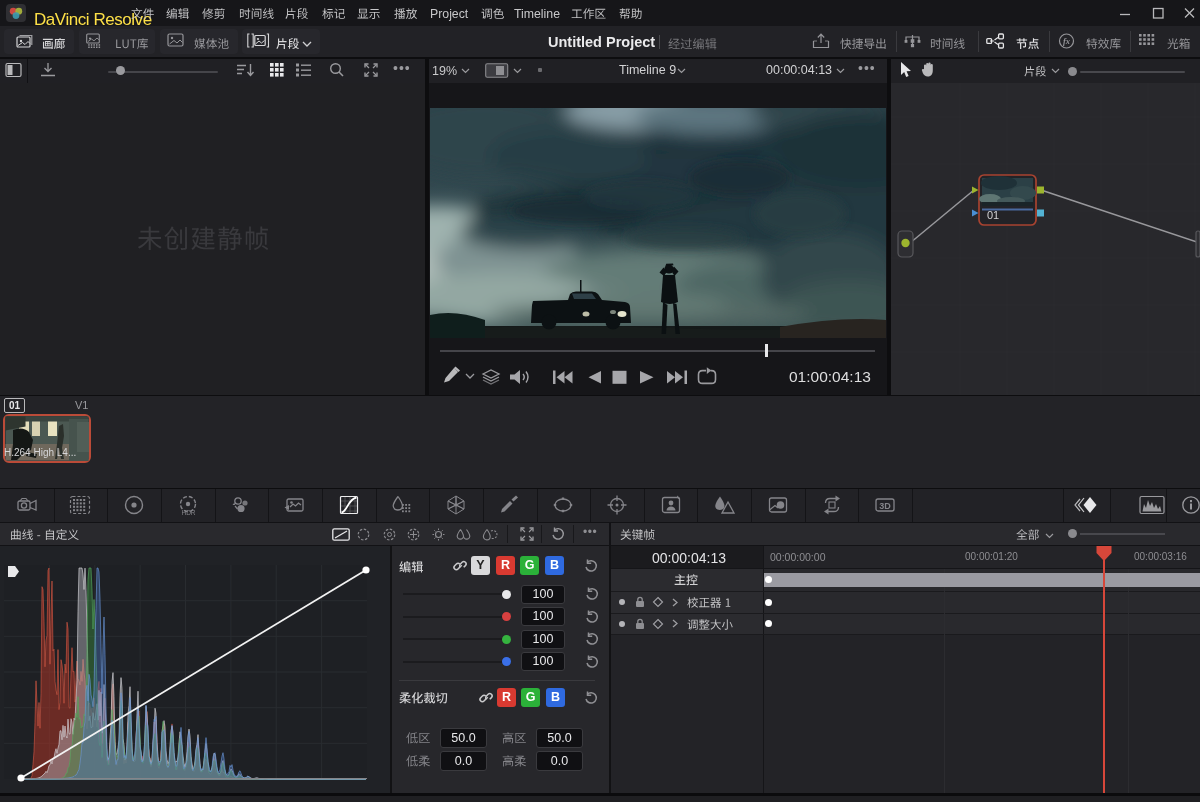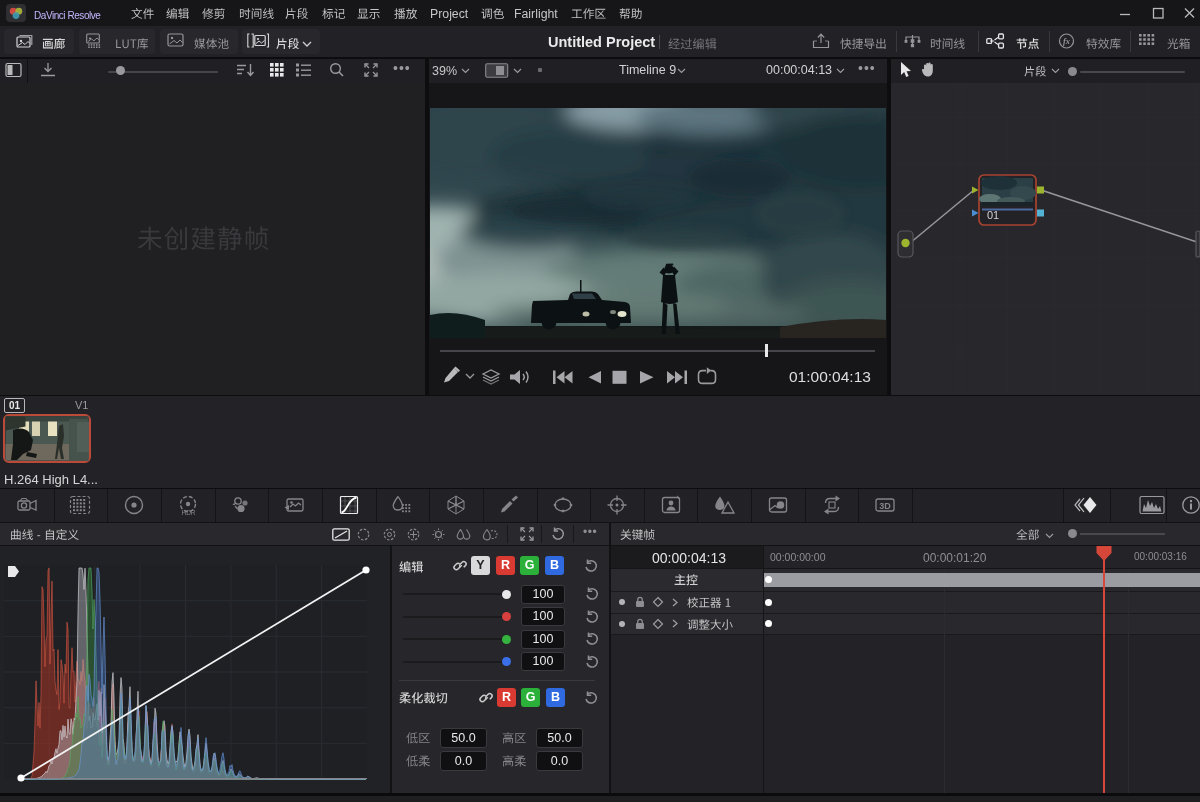--- a/index.html
+++ b/index.html
@@ -31,21 +31,21 @@
 <div class="a" style="left:609px;top:546px;width:2px;height:247px;background:#121214"></div>
 <div class="a" style="left:611px;top:546px;width:589px;height:247px;background:#232327"></div>
 <div class="a" style="left:0;top:793px;width:1200px;height:3px;background:#0b0b0d"></div>
 <div class="a" style="left:0;top:796px;width:1200px;height:6px;background:#1f1f22"></div>
 <svg class="ic" style="left:6px;top:4px" width="20" height="18" viewBox="0 0 20 18">
 <rect x="0" y="0" width="20" height="18" rx="4" fill="#2f2f33"></rect>
 <circle cx="7.2" cy="7.2" r="3.4" fill="#cf4a41"></circle>
 <circle cx="12.8" cy="7.2" r="3.4" fill="#a9b33c" fill-opacity="0.95"></circle>
 <circle cx="10" cy="11.6" r="3.4" fill="#3e9db0" fill-opacity="0.9"></circle>
 </svg>
-<div class="lbl" style="left:34px;top:10px;font-size:10px;color:#c4b5fd;letter-spacing:-0.45px">DaVinci Resolve</div>
+<div class="lbl" style="left:34px;top:10px;font-size:17px;color:#fde047;letter-spacing:-0.45px">DaVinci Resolve</div>
 <svg class="ct" style="left:131.0px;top:7.2px" width="23.4" height="14.6">
     <g fill="#c7c7c9" transform="translate(0,11.00) scale(0.011700,-0.011700)">
       <path transform="translate(0,0)" d="M423 823C453 774 485 707 497 666L580 693C566 734 531 799 501 847ZM50 664V590H206C265 438 344 307 447 200C337 108 202 40 36 -7C51 -25 75 -60 83 -78C250 -24 389 48 502 146C615 46 751 -28 915 -73C928 -52 950 -20 967 -4C807 36 671 107 560 201C661 304 738 432 796 590H954V664ZM504 253C410 348 336 462 284 590H711C661 455 592 344 504 253Z"></path>
       <path transform="translate(1000,0)" d="M317 341V268H604V-80H679V268H953V341H679V562H909V635H679V828H604V635H470C483 680 494 728 504 775L432 790C409 659 367 530 309 447C327 438 359 420 373 409C400 451 425 504 446 562H604V341ZM268 836C214 685 126 535 32 437C45 420 67 381 75 363C107 397 137 437 167 480V-78H239V597C277 667 311 741 339 815Z"></path>
     </g>
   </svg>
 <svg class="ct" style="left:166.0px;top:7.2px" width="23.4" height="14.6">
     <g fill="#c7c7c9" transform="translate(0,11.00) scale(0.011700,-0.011700)">
       <path transform="translate(0,0)" d="M40 54 58 -15C140 18 245 61 346 103L332 163C223 121 114 79 40 54ZM61 423C75 430 98 435 205 450C167 386 132 335 116 316C87 278 66 252 45 248C53 230 64 196 68 182C87 194 118 204 339 255C336 271 333 298 334 317L167 282C238 374 307 486 364 597L303 632C286 593 265 554 245 517L133 505C190 593 246 706 287 815L215 840C179 719 112 587 91 554C71 520 55 496 38 491C46 473 57 438 61 423ZM624 350V202H541V350ZM675 350H746V202H675ZM481 412V-72H541V143H624V-47H675V143H746V-46H797V143H871V-7C871 -14 868 -16 861 -17C854 -17 836 -17 814 -16C822 -32 829 -56 831 -73C867 -73 890 -71 908 -62C926 -52 930 -35 930 -8V413L871 412ZM797 350H871V202H797ZM605 826C621 798 637 762 648 732H414V515C414 361 405 139 314 -21C329 -28 360 -50 372 -63C465 99 482 335 483 498H920V732H729C717 765 697 811 675 846ZM483 668H850V561H483Z"></path>
       <path transform="translate(1000,0)" d="M551 751H819V650H551ZM482 808V594H892V808ZM81 332C89 340 119 346 153 346H244V202L40 167L56 94L244 132V-76H313V146L427 169L423 234L313 214V346H405V414H313V568H244V414H148C176 483 204 565 228 650H412V722H247C255 756 263 791 269 825L196 840C191 801 183 761 174 722H47V650H157C136 570 115 504 105 479C88 435 75 403 58 398C66 380 77 346 81 332ZM815 472V386H560V472ZM400 76 412 8 815 40V-80H885V46L959 52L960 115L885 110V472H953V535H423V472H491V82ZM815 329V242H560V329ZM815 185V105L560 86V185Z"></path>
@@ -101,21 +101,21 @@
       <path transform="translate(2000,0)" d="M927 786H97V-50H952V22H171V713H927ZM259 585C337 521 424 445 505 369C420 283 324 207 226 149C244 136 273 107 286 92C380 154 472 231 558 319C645 236 722 155 772 92L833 147C779 210 698 291 609 374C681 455 747 544 802 637L731 665C683 580 623 498 555 422C474 496 389 568 313 629Z"></path>
     </g>
   </svg>
 <svg class="ct" style="left:619.0px;top:7.2px" width="23.4" height="14.6">
     <g fill="#c7c7c9" transform="translate(0,11.00) scale(0.011700,-0.011700)">
       <path transform="translate(0,0)" d="M274 840V761H66V700H274V627H87V568H274V544C274 528 272 510 266 490H50V429H237C206 384 154 340 69 311C86 297 110 273 122 257C231 300 291 366 322 429H540V490H344C348 510 350 528 350 544V568H513V627H350V700H534V761H350V840ZM584 798V303H656V733H827C800 690 767 640 734 596C822 547 855 502 855 466C855 445 848 431 830 423C818 419 803 416 788 415C759 413 723 414 680 418C692 401 702 374 704 355C743 351 786 352 820 355C840 357 863 363 880 371C913 389 930 417 929 461C929 506 900 554 814 607C856 657 900 718 938 770L886 801L873 798ZM150 262V-26H226V194H458V-78H536V194H789V58C789 45 785 41 768 40C752 40 693 40 629 41C639 23 651 -4 655 -24C739 -24 792 -24 824 -13C856 -2 866 19 866 56V262H536V341H458V262Z"></path>
       <path transform="translate(1000,0)" d="M633 840C633 763 633 686 631 613H466V542H628C614 300 563 93 371 -26C389 -39 414 -64 426 -82C630 52 685 279 700 542H856C847 176 837 42 811 11C802 -1 791 -4 773 -4C752 -4 700 -3 643 1C656 -19 664 -50 666 -71C719 -74 773 -75 804 -72C836 -69 857 -60 876 -33C909 10 919 153 929 576C929 585 929 613 929 613H703C706 687 706 763 706 840ZM34 95 48 18C168 46 336 85 494 122L488 190L433 178V791H106V109ZM174 123V295H362V162ZM174 509H362V362H174ZM174 576V723H362V576Z"></path>
     </g>
   </svg>
 <div class="lbl" style="left:430px;top:7px;font-size:12.3px;color:#c7c7c9">Project</div>
-<div class="lbl" style="left:514px;top:7px;font-size:12.3px;color:#c7c7c9">Fairlight</div>
+<div class="lbl" style="left:514px;top:7px;font-size:12.3px;color:#c7c7c9">Timeline</div>
 <svg class="ic" style="left:1110px;top:6px" width="90" height="14" viewBox="0 0 90 14">
 <g stroke="#b9b9bb" stroke-width="1.3" fill="none">
 <path d="M10 8.5H20"></path>
 <rect x="43.5" y="2.5" width="9.5" height="9.5"></rect>
 <path d="M75 2.5 L84 11.5 M84 2.5 L75 11.5"></path>
 </g>
   </svg>
 <div class="a" style="left:4px;top:29px;width:70px;height:25px;background:#27272c;border-radius:4px"></div>
 <div class="a" style="left:79px;top:29px;width:76px;height:25px;background:#27272c;border-radius:4px"></div>
 <div class="a" style="left:160px;top:29px;width:78px;height:25px;background:#27272c;border-radius:4px"></div>
@@ -334,21 +334,21 @@
 <circle cx="6.5" cy="6.5" r="4.8" fill="none" stroke="#9a9a9e" stroke-width="1.4"></circle>
 <path d="M10 10 L14 14" stroke="#9a9a9e" stroke-width="1.6"></path>
   </svg>
 <svg class="ic" style="left:364px;top:63px" width="14" height="14" viewBox="0 0 14 14">
 <g stroke="#9a9a9e" fill="none" stroke-width="1.4">
 <path d="M1 4.5 V1 H4.5 M9.5 1 H13 V4.5 M13 9.5 V13 H9.5 M4.5 13 H1 V9.5"></path>
 <path d="M1.5 1.5 L5 5 M12.5 1.5 L9 5 M12.5 12.5 L9 9 M1.5 12.5 L5 9" stroke-width="1.2"></path>
     </g>
   </svg>
 <div class="lbl" style="left:393px;top:60px;font-size:14px;color:#9a9a9e;letter-spacing:1px">•••</div>
-<div class="lbl" style="left:432px;top:64px;font-size:12.5px;color:#c9c9cb">39%</div>
+<div class="lbl" style="left:432px;top:64px;font-size:12.5px;color:#c9c9cb">19%</div>
 <svg class="ic" style="left:461px;top:68px" width="9" height="6" viewBox="0 0 9 6">
 <path d="M1 1 L4.5 4.5 L8 1" stroke="#9a9a9e" stroke-width="1.2" fill="none"></path>
   </svg>
 <svg class="ic" style="left:485px;top:63px" width="24" height="15" viewBox="0 0 24 15">
 <rect x="0.7" y="0.7" width="22" height="13.6" rx="1.5" fill="#3c3c41" stroke="#8a8a8e" stroke-width="1.1"></rect>
 <rect x="11" y="3" width="8" height="9" fill="#8f8f93"></rect>
   </svg>
 <svg class="ic" style="left:513px;top:68px" width="9" height="6" viewBox="0 0 9 6">
 <path d="M1 1 L4.5 4.5 L8 1" stroke="#9a9a9e" stroke-width="1.2" fill="none"></path>
   </svg>
@@ -542,21 +542,21 @@
 <rect x="45" y="6" width="9" height="16" fill="#e8e2c0"></rect>
 <rect x="2.5" y="2.5" width="83" height="5" fill="#3a443f"></rect>
 <path d="M2.5 2.5 h20 v10 l-20 4 Z" fill="#2e352f"></path>
 <path d="M10 16 Q20 12 26 18 L30 26 L28 36 L20 40 L14 46 L8 46 L10 30 Z" fill="#141715"></path>
 <path d="M24 38 L34 40 L33 44 L23 42 Z" fill="#141715"></path>
 <path d="M56 12 L60 10 L61 22 L59 34 L61 45 L58 45 L56 34 L54 45 L52 45 L54 30 Z" fill="#2a2f2a"></path>
 <rect x="66" y="5" width="19.5" height="42" fill="#46534d"></rect>
 <rect x="74" y="8" width="12" height="30" fill="#515e57"></rect>
 </g>
 </svg>
-<div class="lbl" style="left:4px;top:472px;font-size:13px;color:#d6d6d8">H.264 High L4...</div>
+<div class="lbl" style="left:4px;top:447px;font-size:10px;color:#d6d6d8">H.264 High L4...</div>
 <div class="a" style="left:53.6px;top:489px;width:1px;height:33px;background:#141417"></div>
 <div class="a" style="left:107.3px;top:489px;width:1px;height:33px;background:#141417"></div>
 <div class="a" style="left:160.9px;top:489px;width:1px;height:33px;background:#141417"></div>
 <div class="a" style="left:214.6px;top:489px;width:1px;height:33px;background:#141417"></div>
 <div class="a" style="left:268.2px;top:489px;width:1px;height:33px;background:#141417"></div>
 <div class="a" style="left:321.9px;top:489px;width:1px;height:33px;background:#141417"></div>
 <div class="a" style="left:375.6px;top:489px;width:1px;height:33px;background:#141417"></div>
 <div class="a" style="left:429.2px;top:489px;width:1px;height:33px;background:#141417"></div>
 <div class="a" style="left:482.8px;top:489px;width:1px;height:33px;background:#141417"></div>
 <div class="a" style="left:536.5px;top:489px;width:1px;height:33px;background:#141417"></div>
@@ -920,21 +920,21 @@
     </g>
   </svg>
 <div class="a" style="left:536px;top:751px;width:45px;height:18px;background:#101013;border:1px solid #3a3a3e;border-radius:3px;color:#e8e8ea;font-size:12.5px;text-align:center;line-height:18px">0.0</div>
 <div class="a" style="left:611px;top:546px;width:152px;height:22px;background:#1b1b1e"></div>
 <div class="a" style="left:611px;top:568px;width:152px;height:1px;background:#151518"></div>
 <div class="lbl" style="left:652px;top:550px;font-size:14px;color:#e4e4e6">00:00:04:13</div>
 <div class="a" style="left:763px;top:546px;width:1px;height:247px;background:#151518"></div>
 <div class="a" style="left:764px;top:546px;width:436px;height:22px;background:#242428"></div>
 <div class="a" style="left:764px;top:568px;width:436px;height:1px;background:#151518"></div>
 <div class="lbl" style="left:770px;top:551px;font-size:10.5px;color:#8e8e92">00:00:00:00</div>
-<div class="lbl" style="left:923px;top:551px;font-size:12px;color:#8e8e92">00:00:01:20</div>
+<div class="lbl" style="left:965px;top:551px;font-size:10px;color:#8e8e92">00:00:01:20</div>
 <div class="lbl" style="left:1134px;top:551px;font-size:10px;color:#8e8e92">00:00:03:16</div>
 <div class="a" style="left:611px;top:569px;width:152px;height:22px;background:#2b2b2f"></div>
 <div class="a" style="left:764px;top:569px;width:436px;height:22px;background:#29292d"></div>
 <div class="a" style="left:611px;top:591px;width:589px;height:1px;background:#1a1a1d"></div>
 <div class="a" style="left:611px;top:592px;width:152px;height:21px;background:#2b2b2f"></div>
 <div class="a" style="left:764px;top:592px;width:436px;height:21px;background:#29292d"></div>
 <div class="a" style="left:611px;top:613px;width:589px;height:1px;background:#1a1a1d"></div>
 <div class="a" style="left:611px;top:614px;width:152px;height:20px;background:#2b2b2f"></div>
 <div class="a" style="left:764px;top:614px;width:436px;height:20px;background:#29292d"></div>
 <div class="a" style="left:611px;top:634px;width:589px;height:1px;background:#1a1a1d"></div>

